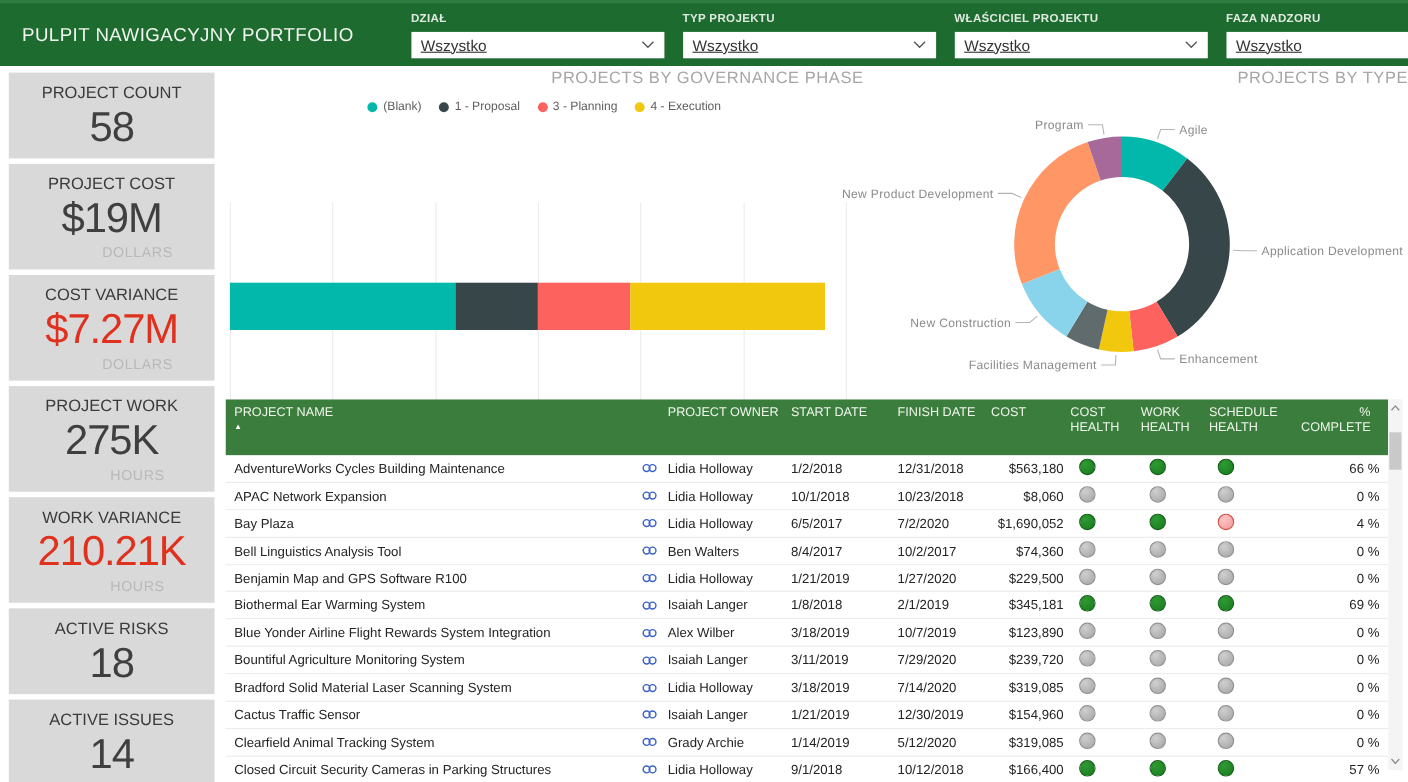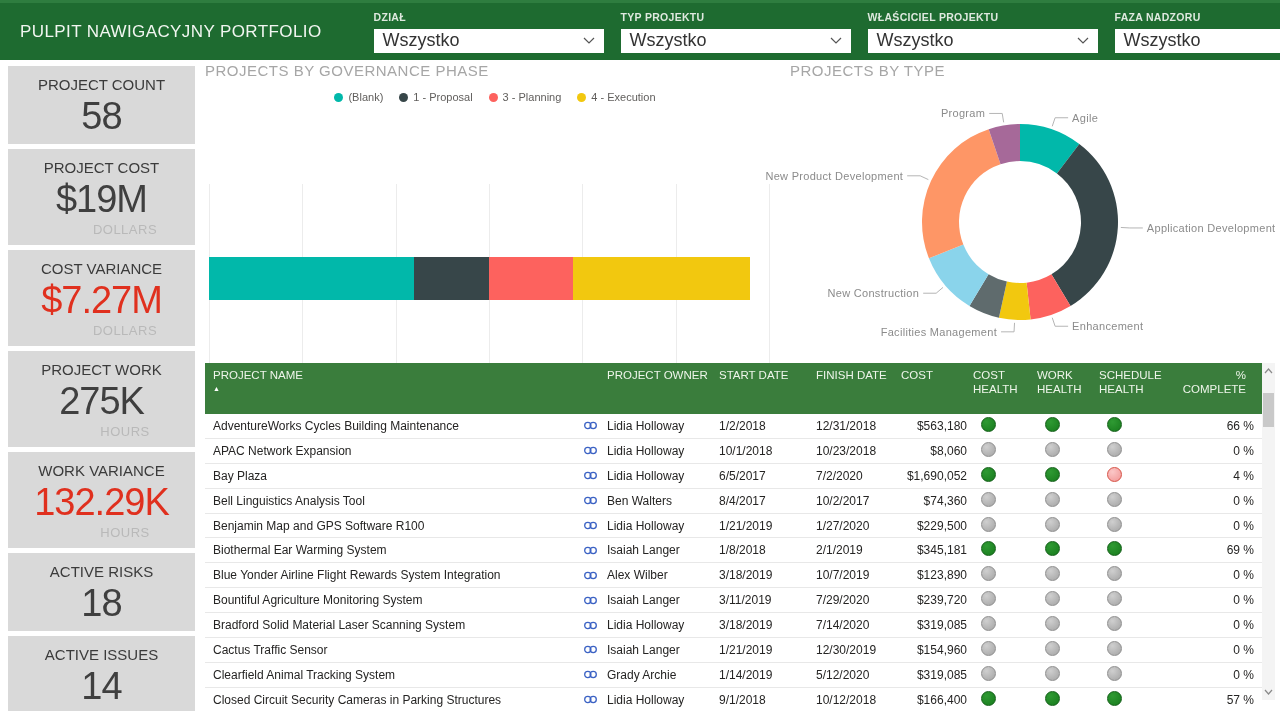--- a/index.html
+++ b/index.html
@@ -7,36 +7,36 @@
     font-family:"Liberation Sans","DejaVu Sans",sans-serif; }
 
   
   .banner { position:absolute; left:0; top:0; width:1280px; height:60px;
     background:#1E6B30; border-top:3px solid #2e7d3f; display:flex; align-items:center; }
   .banner-title { color:#f2f6f1; font-size:17px; letter-spacing:.4px; padding:0 20px; white-space:nowrap; }
   .filter-bar { display:flex; gap:17px; margin-left:32px; }
   .filter { width:230px; }
   .filter-label { color:#dfe9df; font-size:10.5px; font-weight:bold; letter-spacing:.3px; margin-bottom:6px; }
   .select-box { background:#fff; height:24px; display:flex; align-items:center; padding:0 9px;
-    font-size:18px; color:#333; cursor:pointer; }
+    font-size:14px; color:#333; cursor:pointer;text-decoration:underline; }
   .select-box span { flex:1; }
 
   
   .sidebar { position:absolute; left:8px; top:66px; width:187px; display:flex; flex-direction:column; gap:5px; }
   .kpi-card { background:#d9d9d9; text-align:center; padding-top:10px; }
   .kpi-card.small { height:78px; }
   .kpi-card.big { height:96px; }
   .kpi-title { font-size:15px; color:#3b3b3b; margin-bottom:2px; }
   .kpi-value { font-size:38px; color:#3f3f3f; letter-spacing:-1px; line-height:1.15; }
   .kpi-value.red { color:#E0301E; }
   .kpi-unit { font-size:13px; color:#b9b9b9; letter-spacing:.5px; margin-top:0px;margin-left:47px; }
 
   
   .bar-panel { position:absolute; left:205px; top:62px; width:580px; height:300px; }
-  .chart-title { text-align:left; font-size:15px; color:#a6a6a6; letter-spacing:.5px; }
+  .chart-title { text-align:right; font-size:15px; color:#a6a6a6; letter-spacing:.5px; }
   .legend { display:flex; justify-content:center; gap:16px; margin-top:12px; }
   .legend-item { display:flex; align-items:center; gap:5px; font-size:11px; color:#605e5c; cursor:pointer; }
   .legend-dot { width:9px; height:9px; border-radius:50%; }
   .plot { position:absolute; left:4px; right:16px; top:122px; height:193px; }
   .gridline { position:absolute; top:0; bottom:0; width:1px; background:#ececec; }
   .bar-track { position:absolute; left:0; right:0; top:73px; height:43px; display:flex; }
   .bar-seg { height:100%; }
   .tick-row { position:absolute; left:4px; right:16px; top:319px; height:14px; }
   .tick { position:absolute; transform:translateX(-50%); font-size:11px; color:#9a9a9a; }
   .x-label { position:absolute; left:4px; right:16px; top:339px; text-align:center; font-size:11px; color:#9a9a9a; letter-spacing:.4px; }
@@ -129,21 +129,21 @@
     <div class="kpi-value red">$7.27M</div>
       <div class="kpi-unit">DOLLARS</div>
     </div>
     <div class="kpi-card big">
       <div class="kpi-title">PROJECT WORK</div>
     <div class="kpi-value">275K</div>
       <div class="kpi-unit">HOURS</div>
     </div>
     <div class="kpi-card big">
       <div class="kpi-title">WORK VARIANCE</div>
-    <div class="kpi-value red">132.29K</div>
+    <div class="kpi-value red">210.21K</div>
       <div class="kpi-unit">HOURS</div>
     </div>
     <div class="kpi-card small">
       <div class="kpi-title">ACTIVE RISKS</div>
     <div class="kpi-value">18</div>
     </div>
     <div class="kpi-card small">
       <div class="kpi-title">ACTIVE ISSUES</div>
     <div class="kpi-value">14</div>
     </div>

